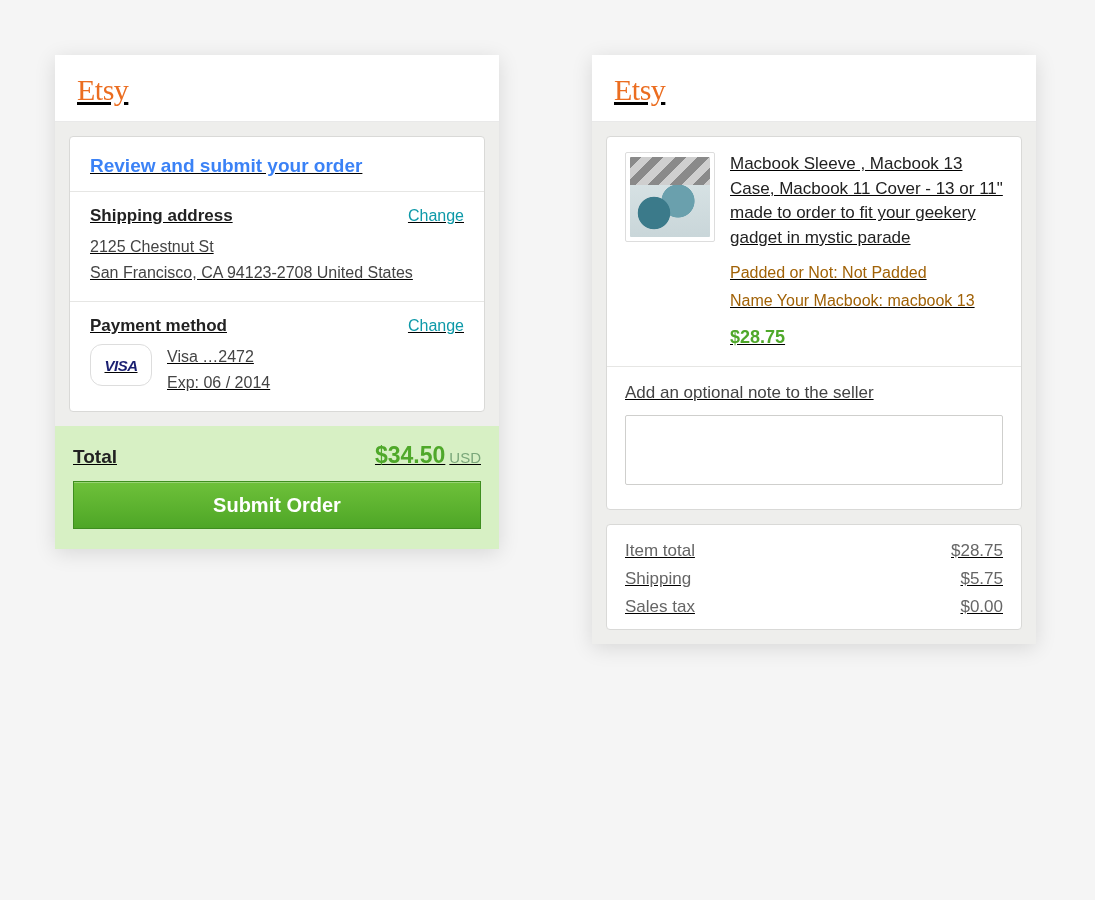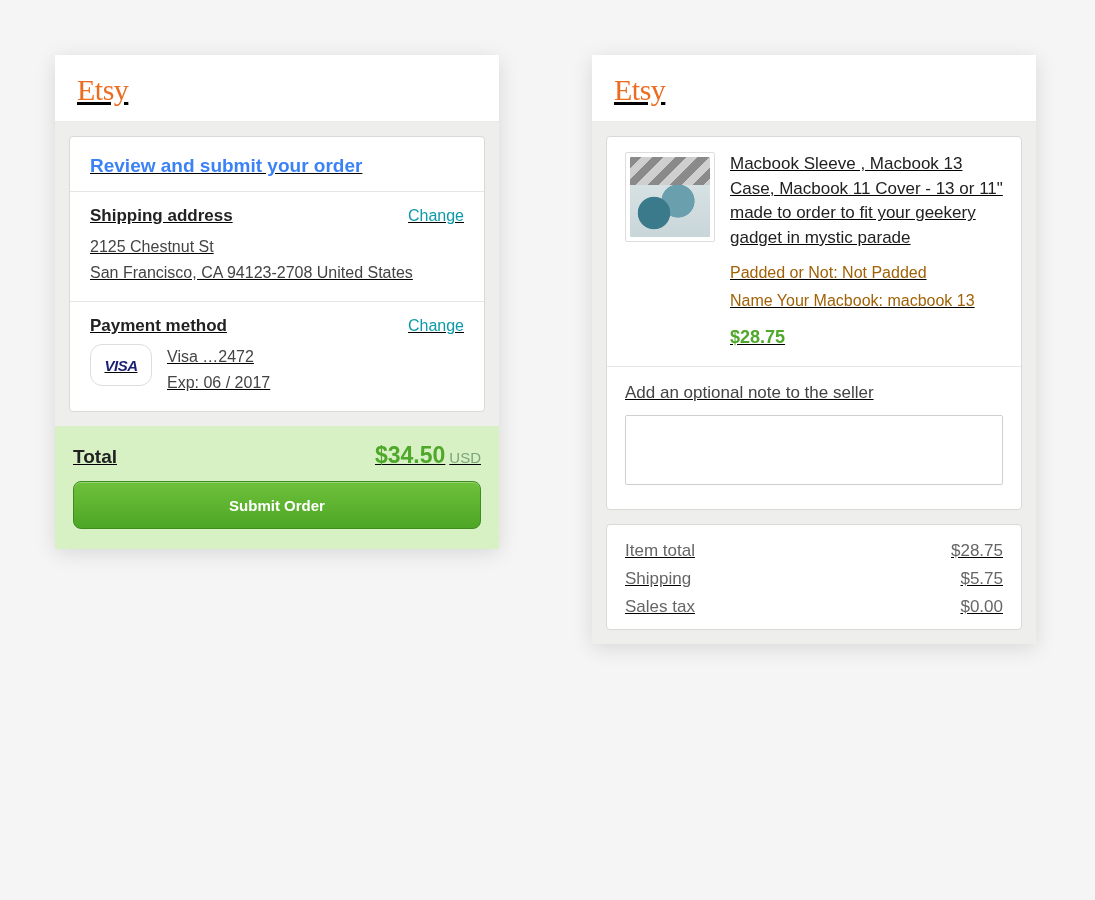--- a/index.html
+++ b/index.html
@@ -96,24 +96,24 @@
     align-items: baseline;
     margin-bottom: 12px;
   }
   .total-label { font-size: 19px; font-weight: 700; color: #222; }
   .total-amount { font-size: 23px; font-weight: 700; color: #4fa82a; }
   .total-currency { font-size: 15px; color: #7aa77a; margin-left: 4px; font-weight: 400;}
   .submit-btn {
     width: 100%;
     height: 48px;
     border: 1px solid #3e8e1f;
-    border-radius: 8px;
+    border-radius: 0;
     background: linear-gradient(#6ec13a,#4ea626);
     color: #fff;
-    font-size: 15px;
+    font-size: 20px;
     font-weight: 700;
     cursor: pointer;
     box-shadow: inset 0 1px 0 rgba(255,255,255,0.3);
   }
   
   .product-row {
     display: flex;
     gap: 15px;
     padding: 15px 18px 18px;
   }
@@ -208,21 +208,21 @@
         <div class="sec-head">
           <div class="sec-label">Payment method</div>
           <span class="link">Change</span>
         </div>
         <div class="pay-row">
           <div class="visa-badge">
             <span class="visa-text-plain">VISA</span>
           </div>
           <div>
             <div class="body-text">Visa …2472</div>
-            <div class="body-text">Exp: 06 / 2017</div>
+            <div class="body-text">Exp: 06 / 2014</div>
           </div>
         </div>
       </div>
 
     </div>
   </div>
   <div class="total-box">
     <div class="total-row">
       <span class="total-label">Total</span>
       <span>

